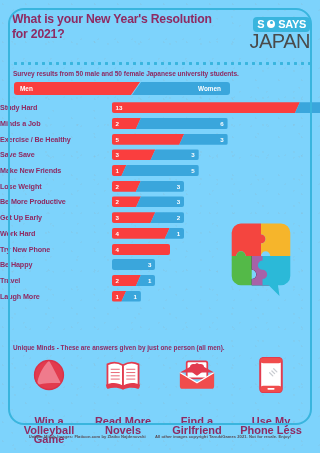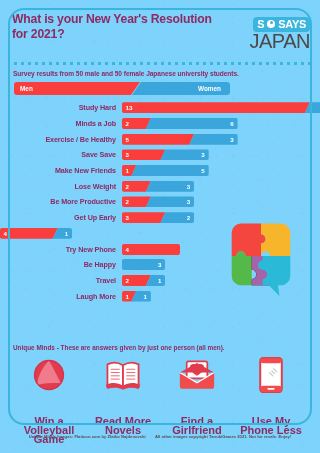--- a/index.html
+++ b/index.html
@@ -100,21 +100,21 @@
     border-radius: 0 3px 3px 0; justify-content: flex-end; padding-right: 9px;
     clip-path: polygon(9px 0, 100% 0, 100% 100%, 0 100%);
   }
   
   .chart { position: absolute; left: 0; top: 100px; width: 320px; }
   .row {
     position: relative; height: 15.7px;
     display: flex; align-items: center;
   }
   .row-label {
-    width: 122px; text-align: right; padding-right: 6px;
+    width: 112px; text-align: left; padding-right: 6px;
     font-size: 7.2px; font-weight: bold; color: #8E2B63;
     letter-spacing: -.1px; white-space: nowrap;
   }
   .bars { position: relative; height: 11px; flex: 1; }
   .bar {
     position: absolute; top: 0; height: 11px;
     display: flex; align-items: center;
     font-size: 6.2px; font-weight: bold; color: #fff;
   }
   .bar-men {
@@ -234,20 +234,21 @@
         </div>
       </div>
       <div class="row">
         <div class="row-label">Get Up Early</div>
         <div class="bars">
           <div class="bar bar-men" style="width: 43.35px; clip-path: polygon(0px 0px, 100% 0px, calc(100% - 5px) 100%, 0px 100%);">3</div>
           <div class="bar bar-women" style="left: 38.35px; width: 33.9px; clip-path: polygon(5px 0px, 100% 0px, 100% 100%, 0px 100%);">2</div>
         </div>
       </div>
       <div class="row">
+        <div class="row-label">Work Hard</div>
         <div class="bars">
           <div class="bar bar-men" style="width: 57.8px; clip-path: polygon(0px 0px, 100% 0px, calc(100% - 5px) 100%, 0px 100%);">4</div>
           <div class="bar bar-women" style="left: 52.8px; width: 19.45px; clip-path: polygon(5px 0px, 100% 0px, 100% 100%, 0px 100%);">1</div>
         </div>
       </div>
       <div class="row">
         <div class="row-label">Try New Phone</div>
         <div class="bars">
           <div class="bar bar-men only" style="width: 57.8px;">4</div>
         </div>

